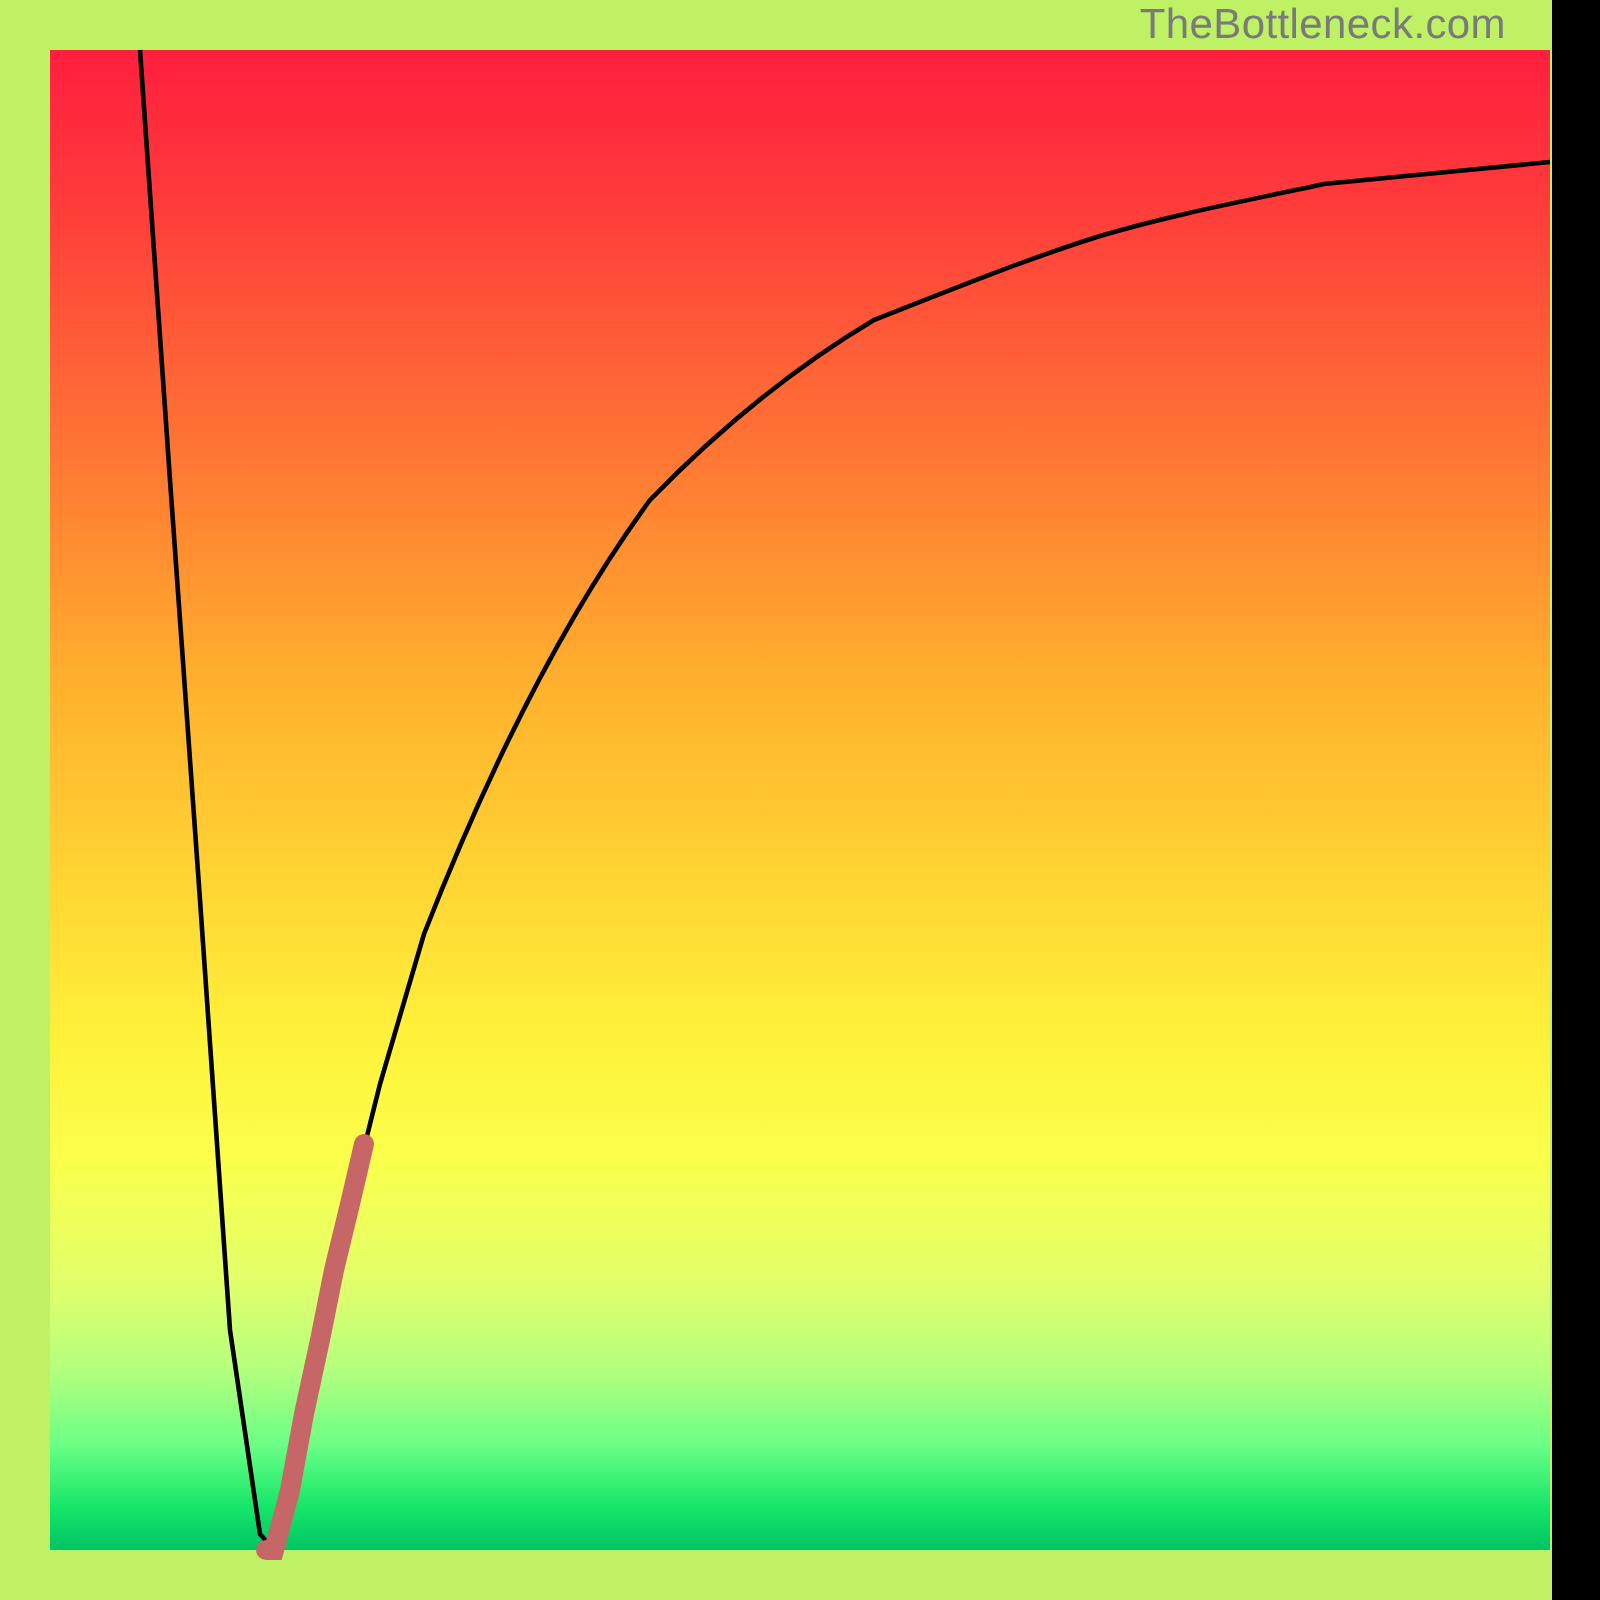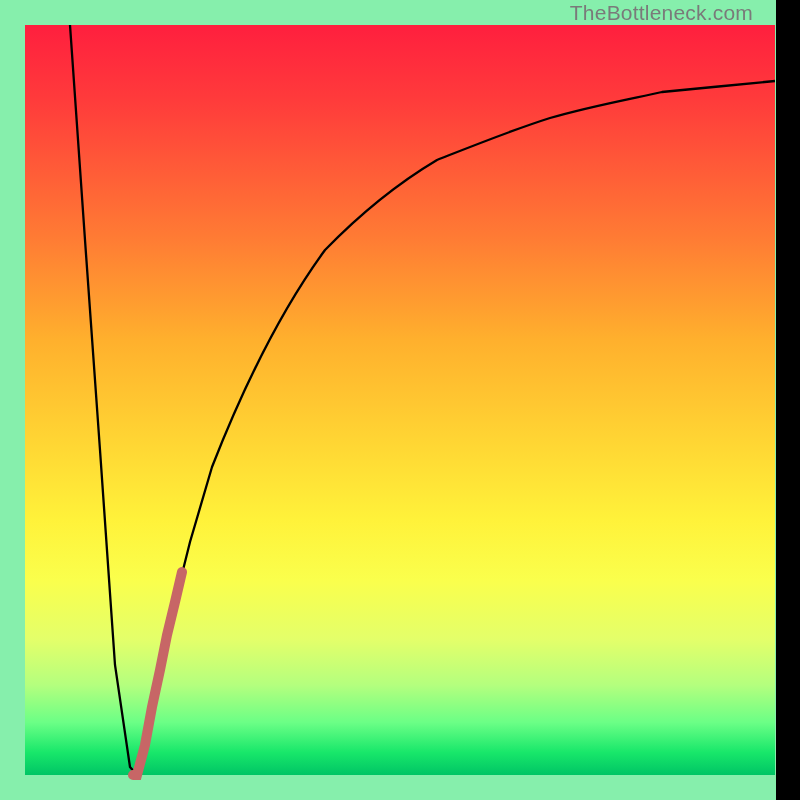--- a/index.html
+++ b/index.html
@@ -10,21 +10,21 @@
     overflow: hidden;
     background: #000;
     font-family: Arial, Helvetica, sans-serif;
   }
   .frame {
     position: absolute;
     left: 0;
     top: 0;
     width: 776px;
     height: 800px;
-    background: #86efac;
+    background: #bef264;
   }
   .plot-area {
     position: absolute;
     left: 25px;
     top: 25px;
     width: 750px;
     height: 750px;
     background: linear-gradient(
       to bottom,
       #ff1f3e 0%,

